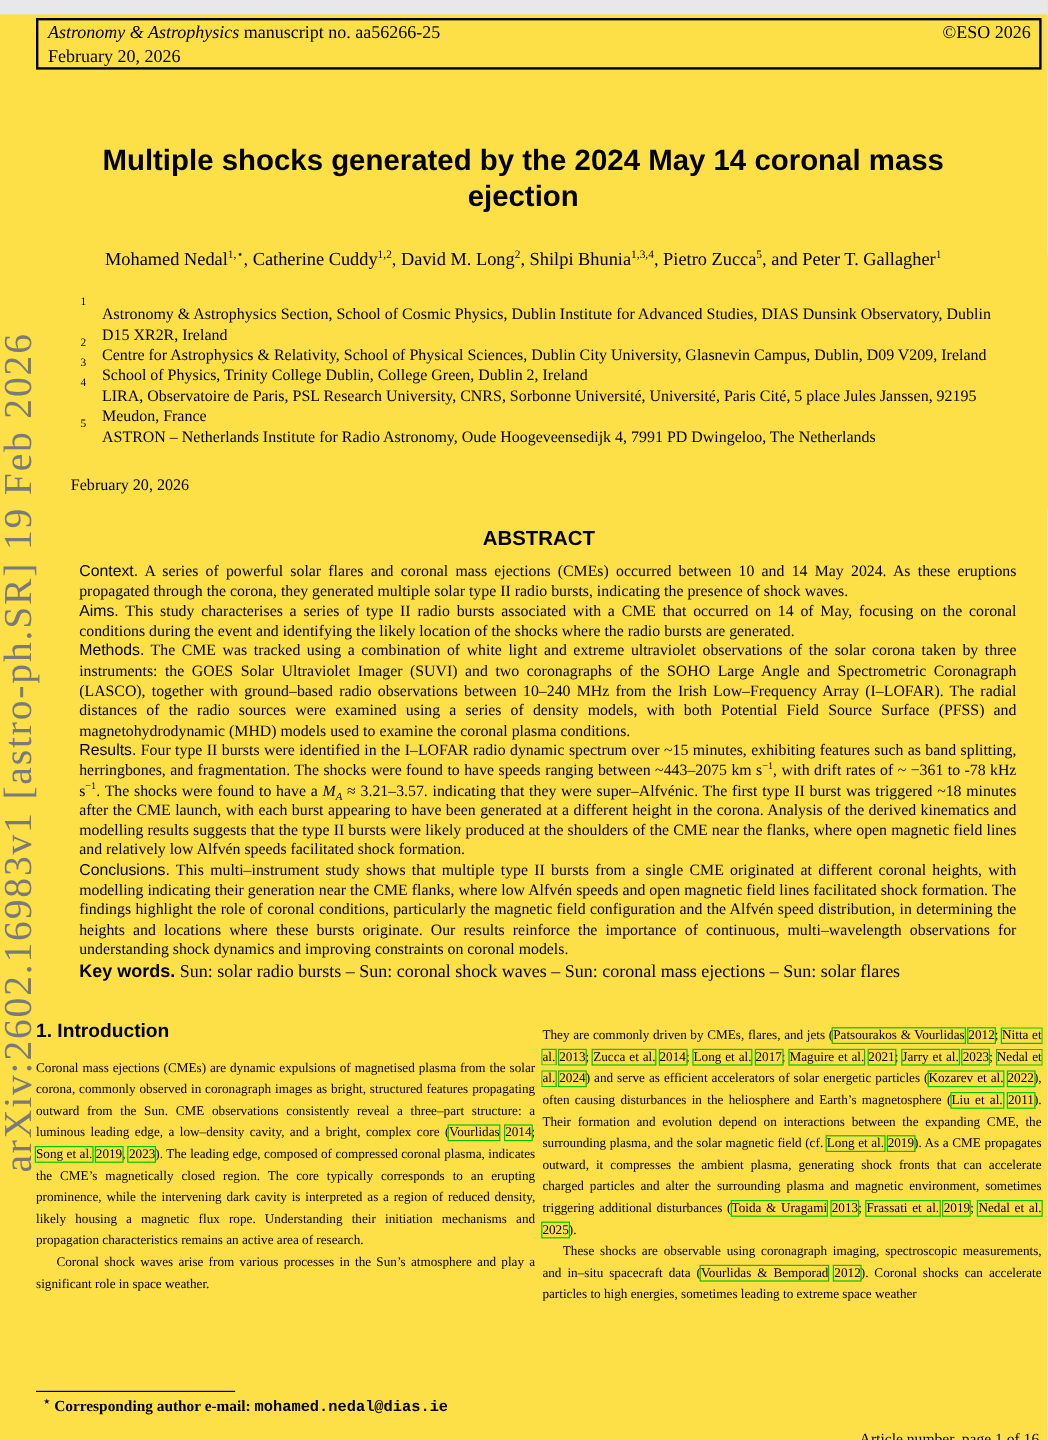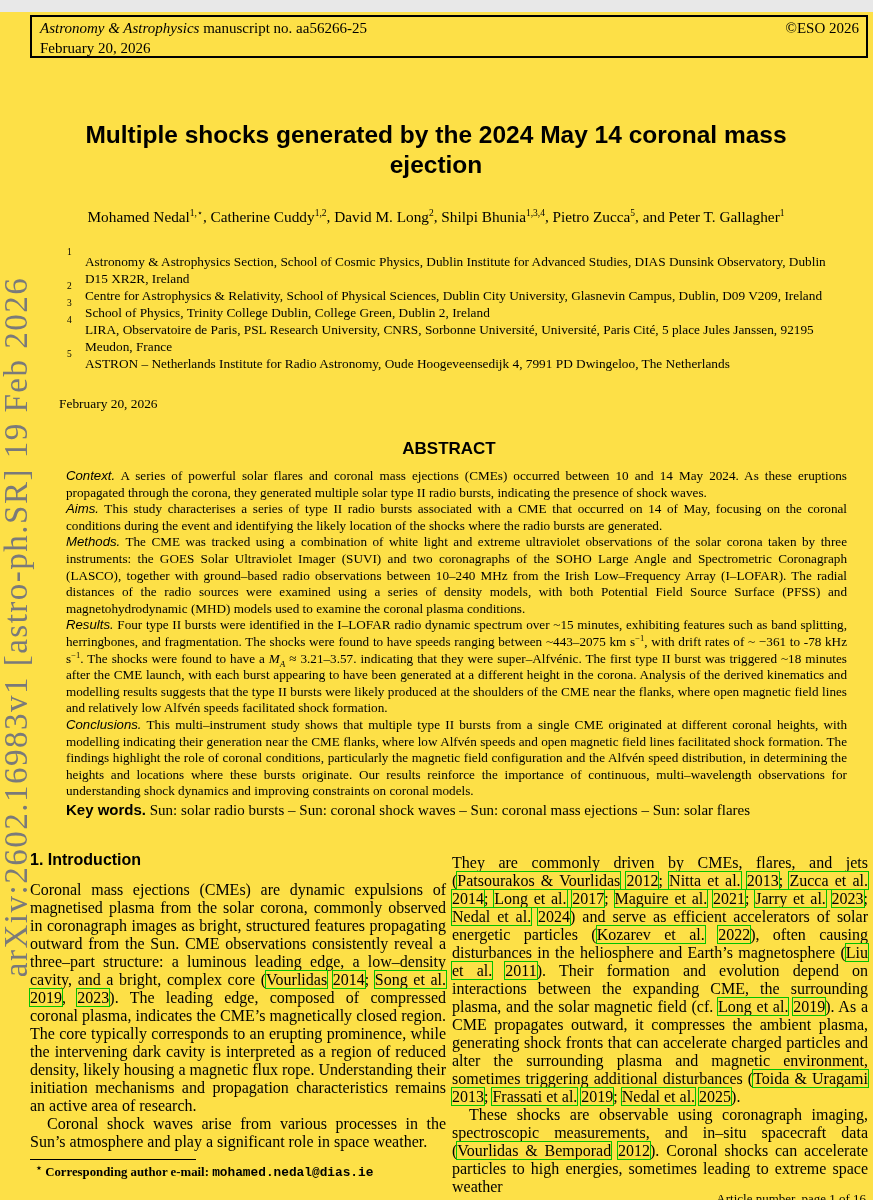--- a/index.html
+++ b/index.html
@@ -30,32 +30,32 @@
   .affs{position:absolute;left:59px;top:241px;width:789px;font-size:13.3px;line-height:17px;}
   .aff{position:relative;padding-left:26px;}
   .aff .num{position:absolute;left:8px;top:-1px;font-size:9.5px;}
   .subdate{position:absolute;left:59px;top:384px;font-size:13.4px;}
 
   
   .abs-head{position:absolute;left:30px;top:427px;width:838px;text-align:center;
             font-family:"Liberation Sans",sans-serif;font-weight:bold;font-size:17px;}
   .abstract{position:absolute;left:66px;top:456px;width:781px;font-size:13.2px;line-height:16.6px;
             text-align:justify;}
-  .lead{font-family:"Liberation Sans",sans-serif;font-style:italic;}
+  .lead{font-family:"Liberation Sans",sans-serif;}
   .abstract sup{font-size:8.5px;}
 
   .keywords{position:absolute;left:66px;top:789px;width:781px;font-size:15px;}
   .kw{font-family:"Liberation Sans",sans-serif;font-weight:bold;}
 
   
   .cols{position:absolute;left:30px;top:839px;width:838px;}
   .col-left{position:absolute;left:0;top:0;width:416px;}
   .col-right{position:absolute;left:422px;top:3px;width:416px;}
   .sec-head{font-family:"Liberation Sans",sans-serif;font-weight:bold;font-size:16px;margin:0 0 12px 0;}
-  .body-p{font-size:16px;line-height:18px;text-align:justify;margin:0;}
+  .body-p{font-size:11px;line-height:18px;text-align:justify;margin:0;}
   .indent{text-indent:17px;}
 
   .cite{outline:1.4px solid var(--cite-color,#00c300);outline-offset:0px;}
   .mono{font-family:"Liberation Mono",monospace;font-size:12.8px;}
 
   
   .footnote{position:absolute;left:30px;top:1147px;width:416px;font-size:12.8px;line-height:16px;}
   .fn-rule{border:0;border-top:1px solid #000;width:166px;margin:0 0 4px 0;}
   .fn-text{padding-left:6px;font-weight:bold;}
   .page-footer{position:absolute;right:7px;top:1179px;font-size:13px;}

